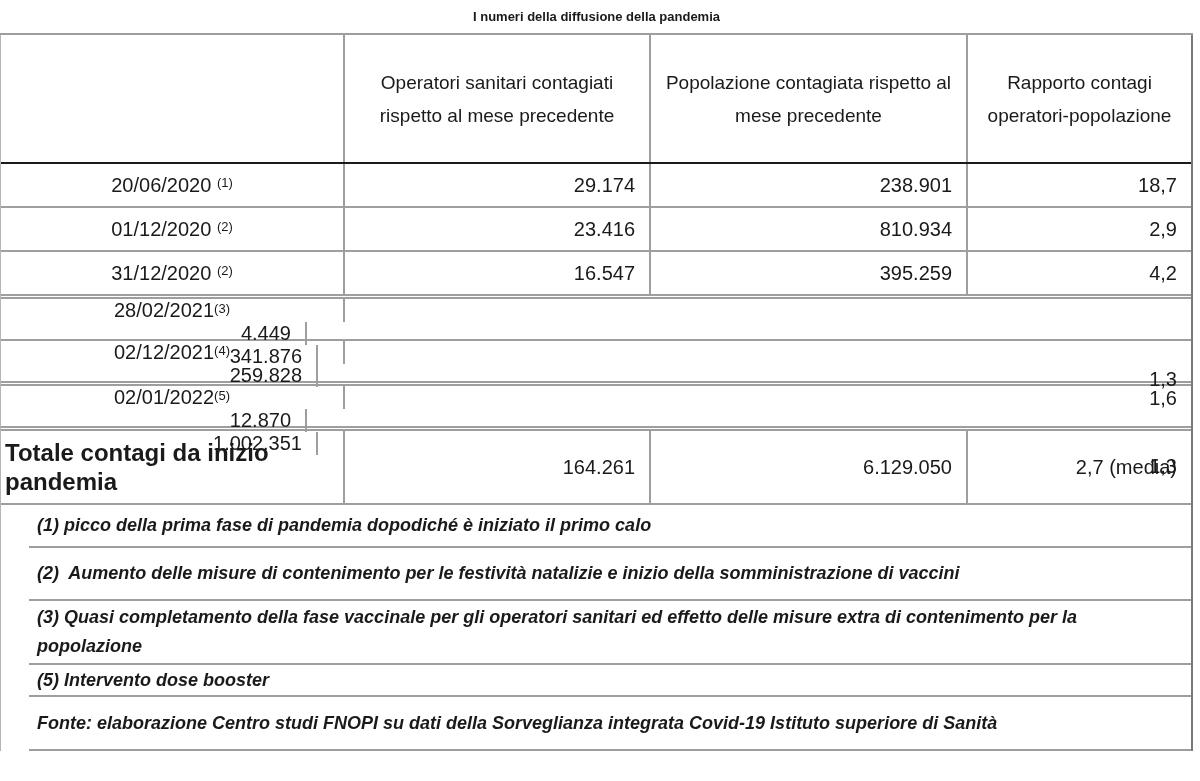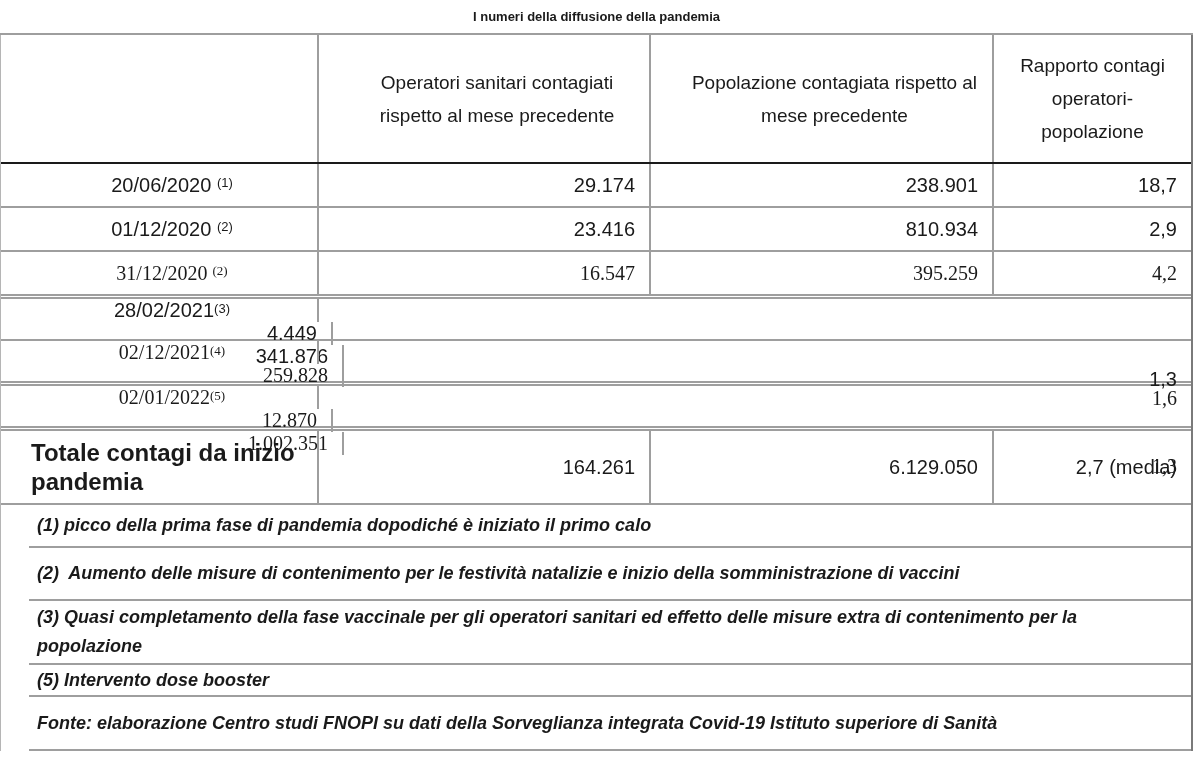--- a/index.html
+++ b/index.html
@@ -20,45 +20,45 @@
     border-bottom: 2px solid #9e9e9e;
   }
 
   
   .table-body {
     border-left: 1px solid #b5b5b5;
     border-right: 2px solid #7a7a7a;
   }
 
   .row { display: flex; align-items: stretch; }
-  .c1 { width: 292px; }
+  .c1 { width: 344px; }
   .c2 { width: 306px; }
   .c3 { width: 317px; }
   .c4 { flex: 1; }
   .cell {
     box-sizing: border-box;
     display: flex;
     align-items: center;
   }
-  .vline { border-right: 2px solid #9e9e9e; margin-left: 26px; }
+  .vline { border-right: 2px solid #9e9e9e; }
 
   
   .header-row { height: 127px; border-bottom: 2px solid #1a1a1a; }
   .header-cell {
     justify-content: center;
     text-align: center;
     font-size: 19px;
     line-height: 33px;
     padding: 0 14px;
   }
 
   
   .data-row { height: 42px; border-bottom: 2px solid #9e9e9e; }
   .data-row.short { height: 40px; flex-direction: column; }
-  .data-row.double { border-bottom: 5px double #9e9e9e; font-family: Liberation Serif, serif; }
+  .data-row.double { border-bottom: 5px double #9e9e9e; }
   .date-cell {
     justify-content: center;
     font-size: 20px;
   }
   .date-cell sup {
     font-size: 13px;
     line-height: 0;
     position: relative;
     top: -2px;
   }

